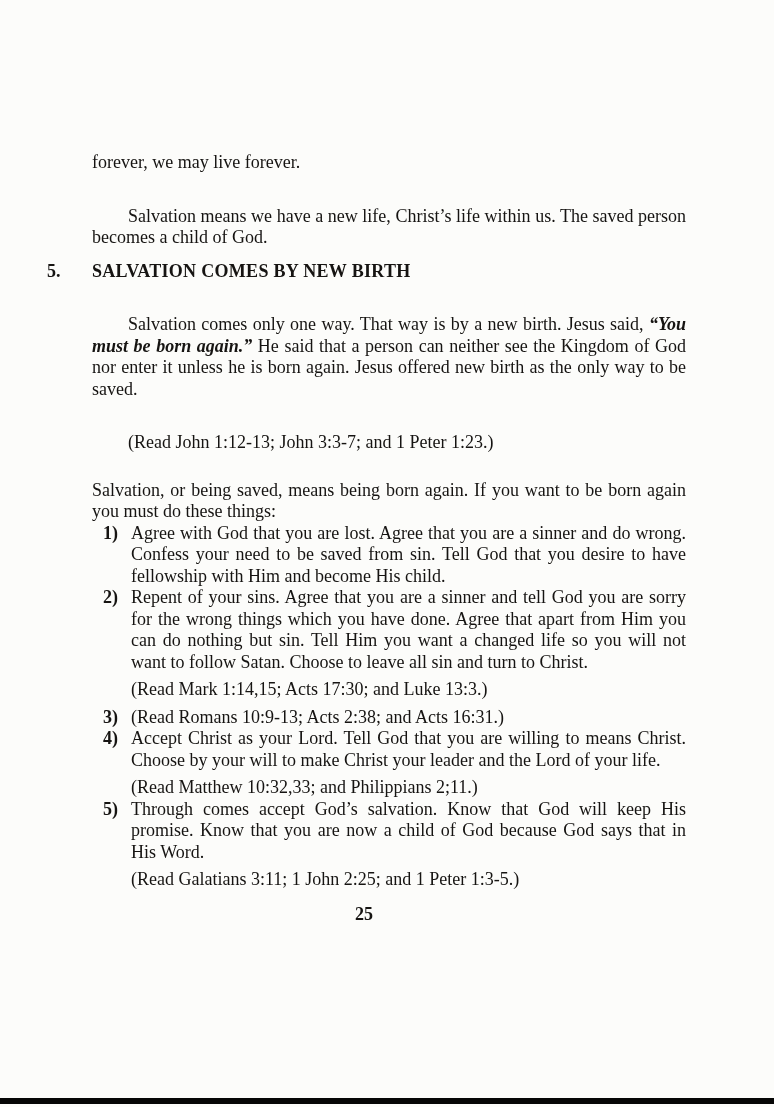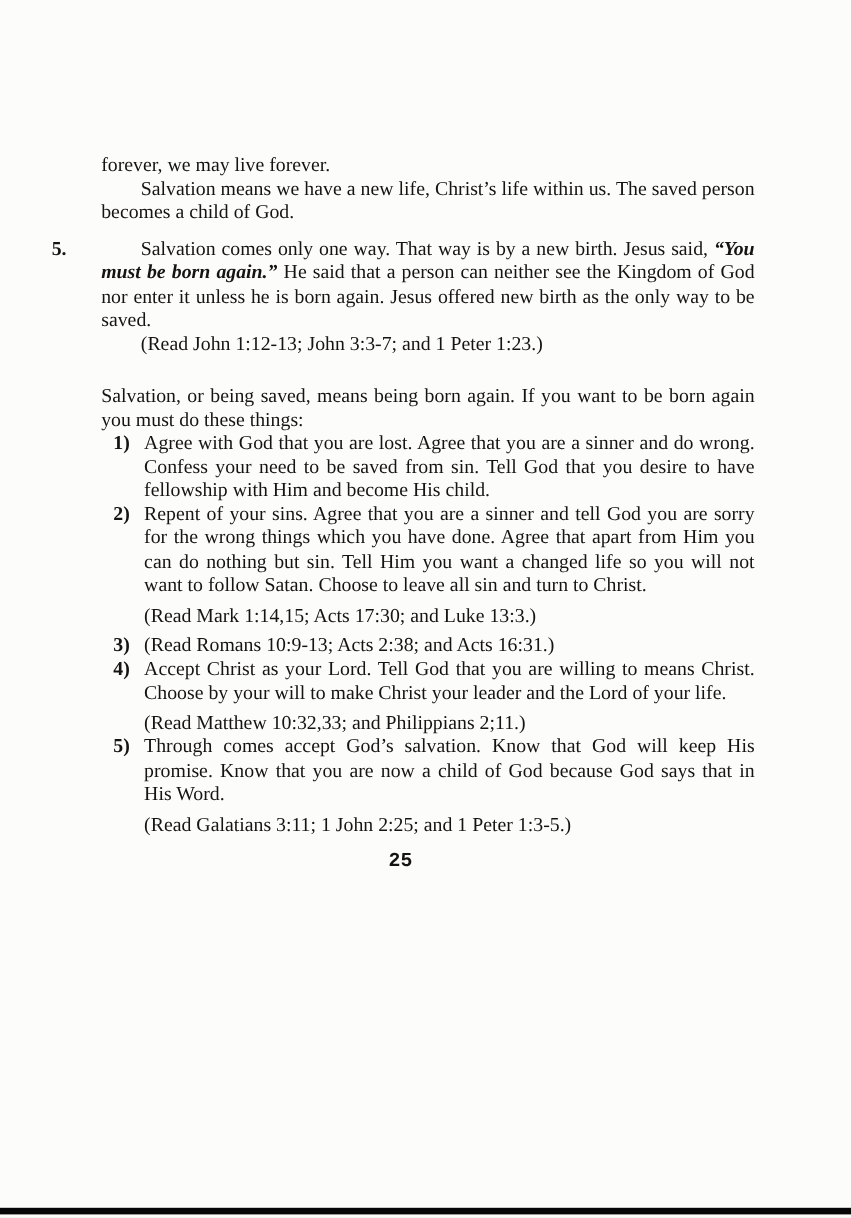--- a/index.html
+++ b/index.html
@@ -15,28 +15,28 @@
     background: #fcfcfa;
     color: #161412;
     font-family: "Liberation Serif", "DejaVu Serif", serif;
     font-size: 18px;
     line-height: 21.5px;
     overflow: hidden;
   }
   .content {
     position: absolute;
     left: 92px;
-    top: 139px;
+    top: 152px;
     width: 594px;
   }
   p { margin: 0; }
   .body-text {
     text-align: justify;
   }
-  .indent { text-indent: 36px; }
+  .indent { text-indent: 36px; margin-top: 32px; }
 
   .section-head {
     position: relative;
     margin-top: 12px;
     font-weight: bold;
     letter-spacing: 0.3px;
   }
   .section-num {
     position: absolute;
     left: -45px;
@@ -69,21 +69,20 @@
   }
   .step-body { text-align: justify; }
   .step-body b { font-weight: normal; }
   .step-ref { margin-top: 6px; }
 
   .page-number {
     margin-top: 13px;
     text-align: center;
     padding-right: 50px;
     font-weight: bold;
-    font-family: Liberation Mono, monospace;
   }
 
   .bottom-bar {
     position: absolute;
     left: 0;
     top: 1098px;
     width: 774px;
     height: 6px;
     background: #060606;
   }
@@ -92,20 +91,21 @@
 <body>
 
 <div class="page">
   <div class="content">
 
     <p class="body-text">forever, we may live forever.</p>
     <p class="body-text indent">Salvation means we have a new life, Christ’s life within us. The saved person becomes a child of God.</p>
 
     <div class="section-head">
       <span class="section-num">5.</span>
+      <span class="section-title">SALVATION COMES BY NEW BIRTH</span>
     </div>
 
     <p class="body-text indent"><span>Salvation comes only one way. That way is by a new birth. Jesus said, </span><span class="quote">“You must be born again.” </span><span>He said that a person can neither see the Kingdom of God nor enter it unless he is born again. Jesus offered new birth as the only way to be saved.</span></p>
     <p class="body-text indent">(Read John 1:12-13; John 3:3-7; and 1 Peter 1:23.)</p>
 
     <p class="body-text steps-intro">Salvation, or being saved, means being born again. If you want to be born again you must do these things:</p>
 
     <ol class="steps">
       <li>
         <span class="step-num">1)</span>

